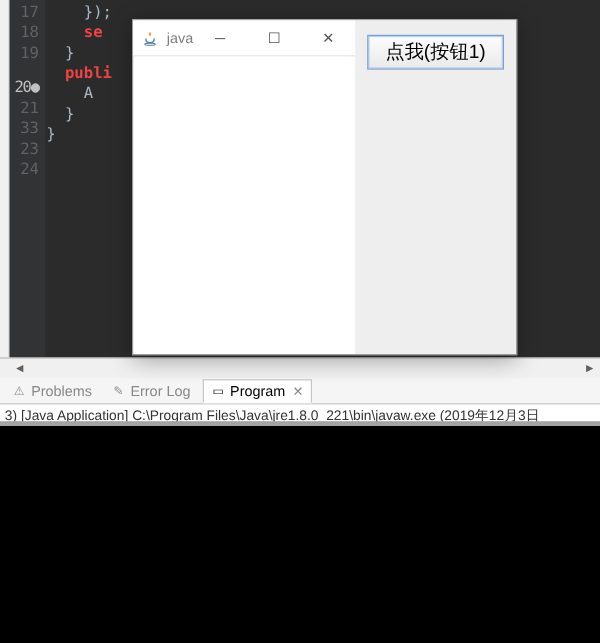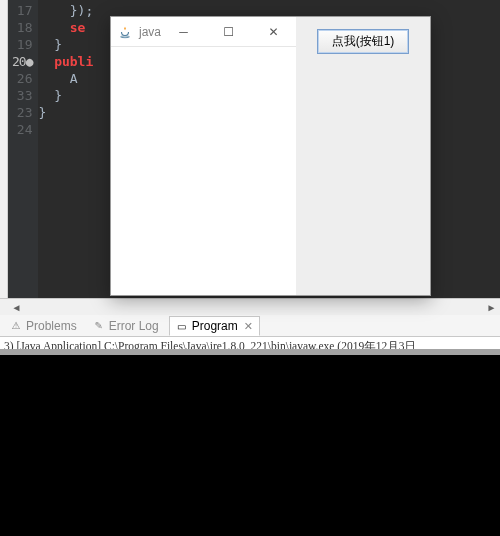--- a/index.html
+++ b/index.html
@@ -90,24 +90,23 @@
     width: 12px; height: 12px;
     display: inline-flex; align-items:center; justify-content:center;
     font-size: 10px;
   }
   .tab .x { color:#888; font-size:11px; margin-left:2px; }
   .info-line {
     height: 18px;
     padding: 2px 4px 0 4px;
     font-size: 11.5px;
     color: #333;
-    border-bottom: 6px solid #a3a3a3;
+    border-bottom: 4px solid #a3a3a3;
     white-space: nowrap;
     overflow: hidden;
-    font-family: Liberation Serif, serif;
   }
   .console-out {
     background: #000;
     height: 181px;
   }
   
   .jwin {
     position: absolute;
     left: 110px; top: 16px;
     width: 321px; height: 280px;
@@ -135,37 +134,37 @@
   }
   .jcontent {
     flex:1; background:#eeeeee;
     display:flex; justify-content:center; align-items:flex-start;
     padding-top: 12px;
   }
   .jbutton {
     background: linear-gradient(#fdfdfd,#e9e9e9);
     border: 1px solid #7a9fcd;
     padding: 3px 14px;
-    font-size: 12px;
+    font-size: 16px;
     color: #000;
     cursor: pointer;
     box-shadow: 0 0 0 1px #bcd3ef inset;
   }
 </style>
 </head>
 <body>
 
 <div class="editor">
   <div class="ruler"></div>
   <div class="gutter" id="gutter">
       <div>17</div>
       <div>18</div>
       <div>19</div>
-      <div class="bp" style="letter-spacing: -1px;">20●</div>
-      <div>26</div>
+      <div class="bp" style="letter-spacing: -1px; margin-top: 12px;">20●</div>
+      <div>21</div>
       <div>33</div>
       <div>23</div>
       <div>24</div>
     </div>
   <div class="code" id="code"><div><span>    });</span></div><div><span>    </span><span class="kw">se</span></div><div><span class="br">  }</span></div><div><span>  </span><span class="kw">publi</span><span class="br">                                       {</span></div><div><span>    A</span></div><div><span class="br">  }</span></div><div><span class="br">}</span></div><div><span></span></div></div>
 </div>
 
 <div class="hscroll">
   <div class="arrow left">◄</div>
   <div class="arrow right">►</div>

